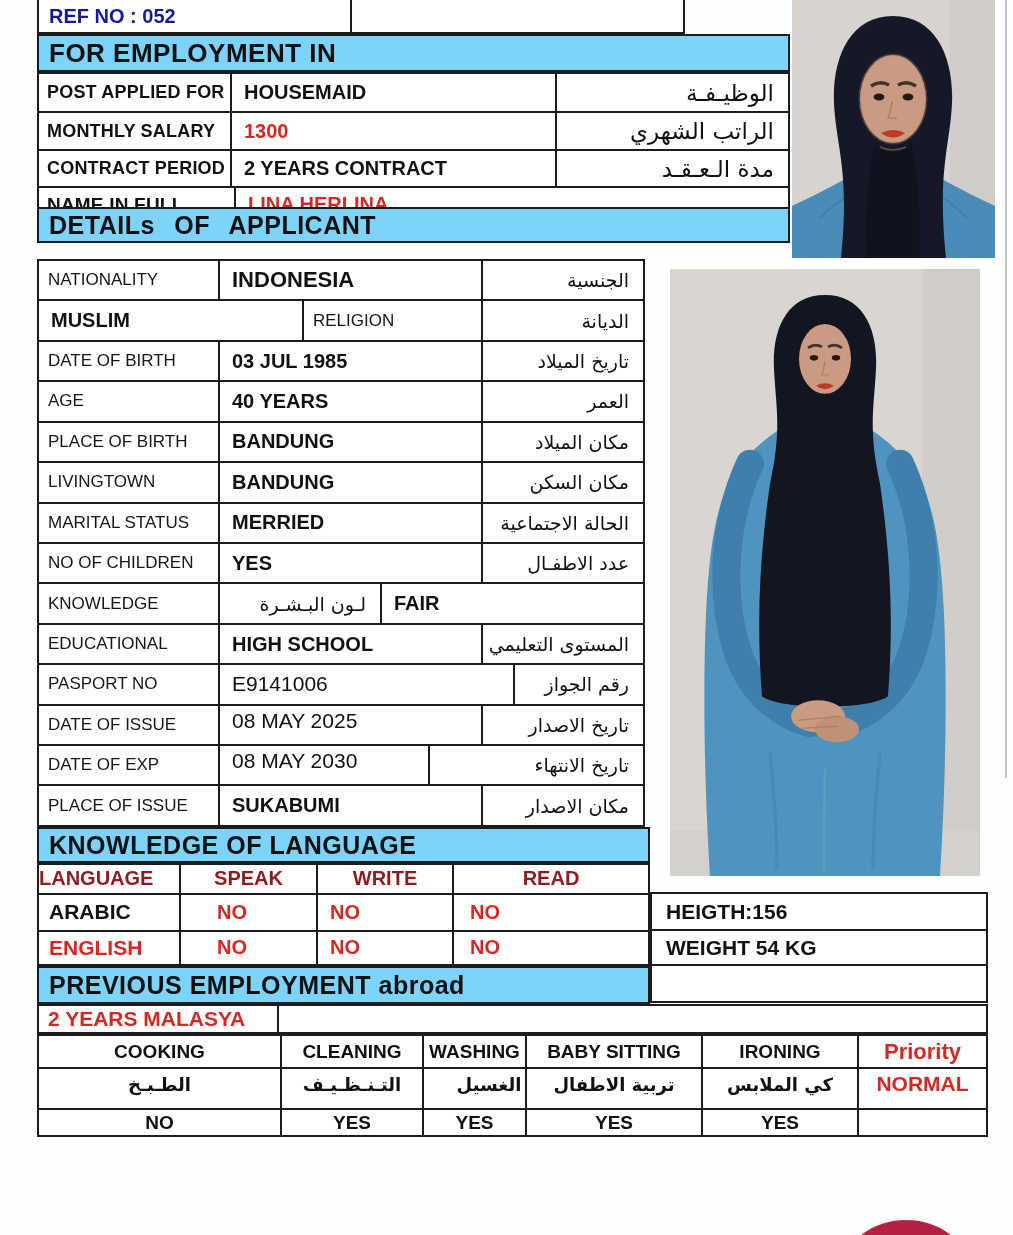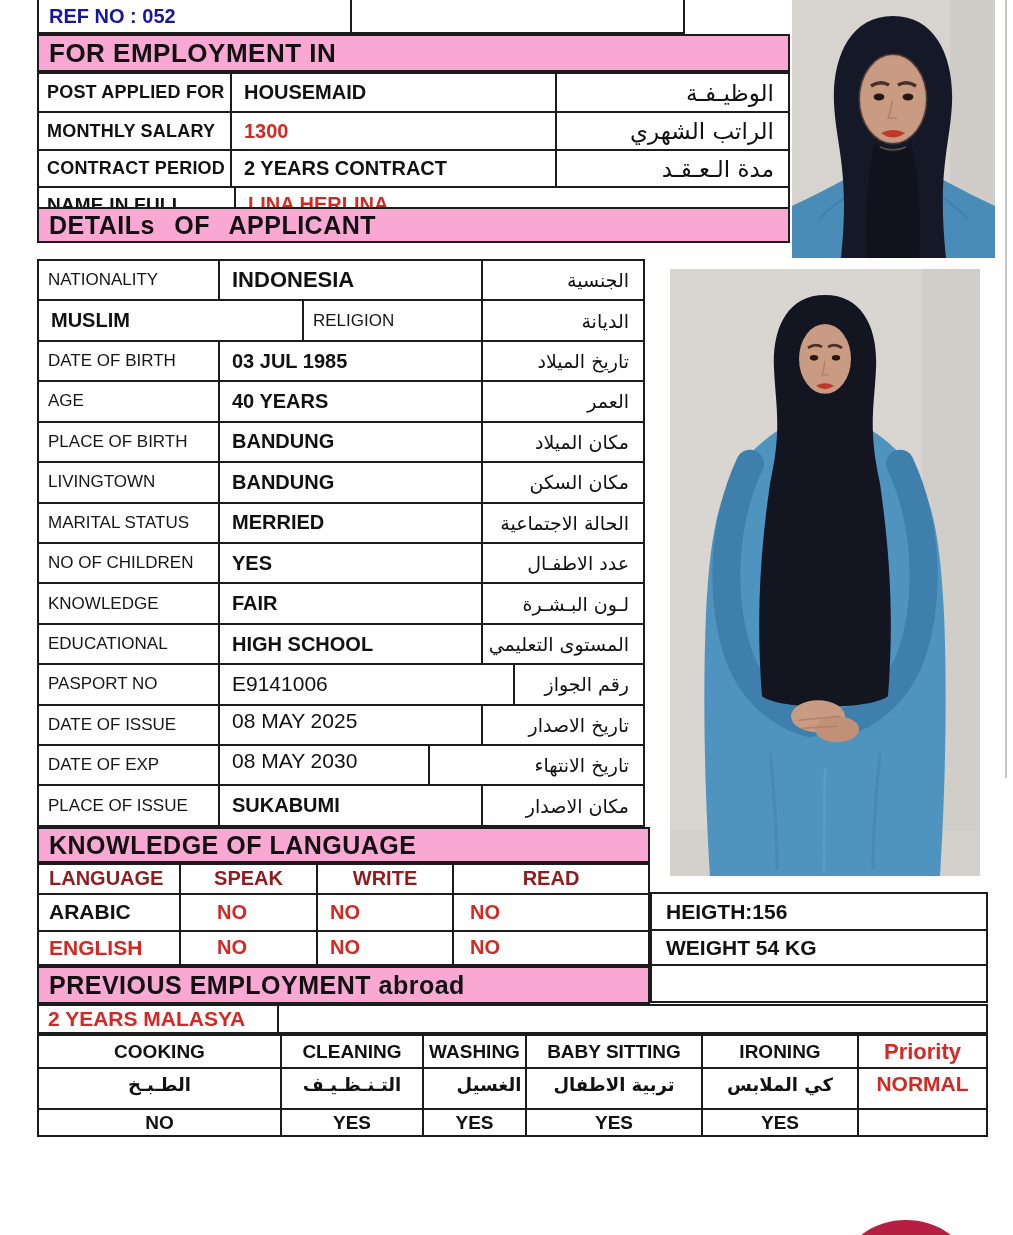--- a/index.html
+++ b/index.html
@@ -18,21 +18,21 @@
   .blue{color:#17179b;}
   .red{color:#d42822;}
   .maroon{color:#8e1b1e;}
   .b{font-weight:bold;}
   .lbl{font-size:17px;padding-left:9px;color:#161616;}
   .lblb{font-weight:bold;font-size:18px;padding-left:8px;letter-spacing:0.2px;}
   .val{font-weight:bold;font-size:20px;padding-left:12px;}
   .vlight{font-weight:normal;font-size:21px;}
   .ar{font-family:"DejaVu Sans",sans-serif;direction:rtl;justify-content:flex-start;padding-right:14px;font-size:19px;}
   .arBig{font-size:23px;}
-  .secHead{font-weight:bold;font-size:26px;letter-spacing:0.5px;padding-left:10px;display:flex;align-items:center;box-sizing:border-box;border:2px solid #1c1c1c;position:absolute;background:#f9a8d4;}
+  .secHead{font-weight:bold;font-size:26px;letter-spacing:0.5px;padding-left:10px;display:flex;align-items:center;box-sizing:border-box;border:2px solid #1c1c1c;position:absolute;background:#7dd3fc;}
   .center{justify-content:center;padding-left:0;}
   .langHead{font-weight:bold;font-size:20px;}
   .no{font-weight:bold;font-size:20px;}
   .meas{font-weight:bold;font-size:21px;padding-left:14px;}
   .skillHead{font-weight:bold;font-size:19px;justify-content:center;}
   .skillAr{font-family:"DejaVu Sans",sans-serif;direction:rtl;font-weight:bold;font-size:18px;justify-content:center;align-items:flex-start;padding-top:5px;}
   .skillVal{font-weight:bold;font-size:19px;justify-content:center;}
   .photo{position:absolute;overflow:hidden;}
   .photo svg{display:block;width:100%;height:100%;}
   .frame{background:#ffffff;padding:6px 8px 9px 8px;box-sizing:border-box;}
@@ -113,22 +113,22 @@
       <div class="cell val" style="width:263px;">MERRIED</div>
       <div class="cell ar grow">الحالة الاجتماعية</div>
     </div>
     <div class="row">
       <div class="cell lbl" style="width:179px;">NO OF CHILDREN</div>
       <div class="cell val" style="width:263px;">YES</div>
       <div class="cell ar grow">عدد الاطفـال</div>
     </div>
     <div class="row">
       <div class="cell lbl" style="width:179px;">KNOWLEDGE</div>
+      <div class="cell ar grow">لـون البـشـرة</div>
       <div class="cell val" style="width:263px;">FAIR</div>
-      <div class="cell ar grow">لـون البـشـرة</div>
     </div>
     <div class="row">
       <div class="cell lbl" style="width:179px;">EDUCATIONAL</div>
       <div class="cell val" style="width:263px;">HIGH SCHOOL</div>
       <div class="cell ar grow">المستوى التعليمي</div>
     </div>
     <div class="row">
       <div class="cell lbl" style="width:179px;">PASPORT NO</div>
       <div class="cell val vlight" style="width:295px;">E9141006</div>
       <div class="cell ar grow">رقم الجواز</div>
@@ -147,21 +147,21 @@
       <div class="cell lbl" style="width:179px;">PLACE OF ISSUE</div>
       <div class="cell val" style="width:263px;">SUKABUMI</div>
       <div class="cell ar grow">مكان الاصدار</div>
     </div>
   </div>
 
   <div class="secHead" style="left:37px;top:827px;width:613px;height:36px;font-size:25px;">KNOWLEDGE OF LANGUAGE</div>
 
   <div class="tbl" style="left:37px;top:863px;width:613px;height:103px;">
     <div class="row" style="flex:30 0 0;">
-      <div class="cell langHead maroon" style="width:140px;padding-left:10px;">LANGUAGE</div>
+      <div class="cell langHead maroon" style="width:140px;">LANGUAGE</div>
       <div class="cell langHead maroon center" style="width:137px;">SPEAK</div>
       <div class="cell langHead maroon center" style="width:136px;">WRITE</div>
       <div class="cell langHead maroon center grow">READ</div>
     </div>
     <div class="row" style="flex:38 0 0;">
       <div class="cell no" style="width:140px;padding-left:10px;font-size:21px;">ARABIC</div>
       <div class="cell no red" style="width:137px;padding-left:36px;">NO</div>
       <div class="cell no red" style="width:136px;padding-left:12px;">NO</div>
       <div class="cell no red grow" style="padding-left:16px;">NO</div>
     </div>

